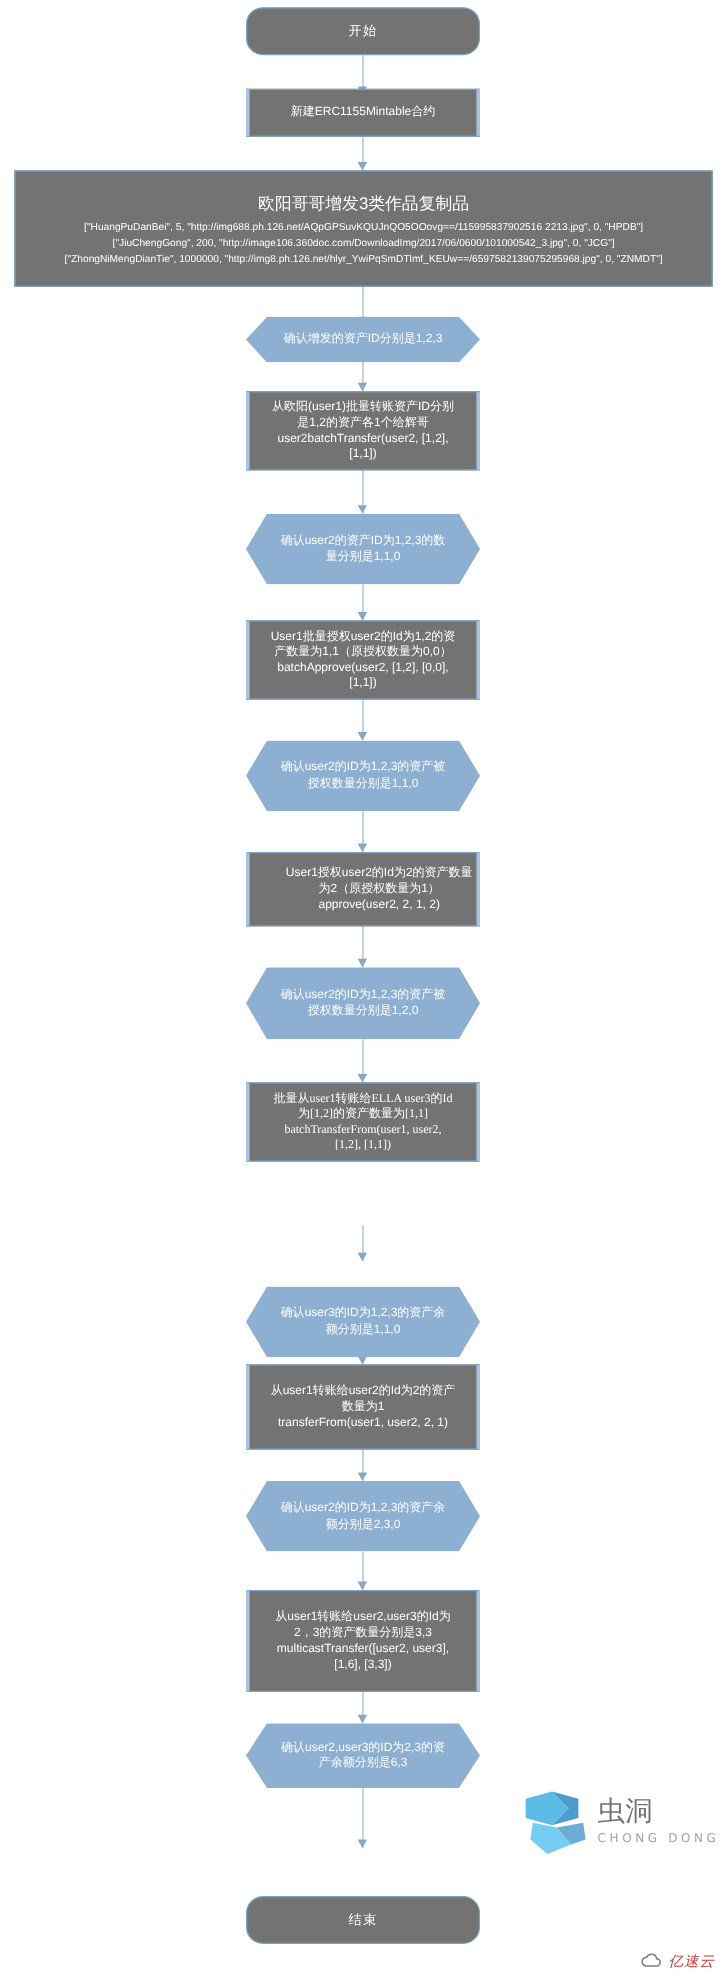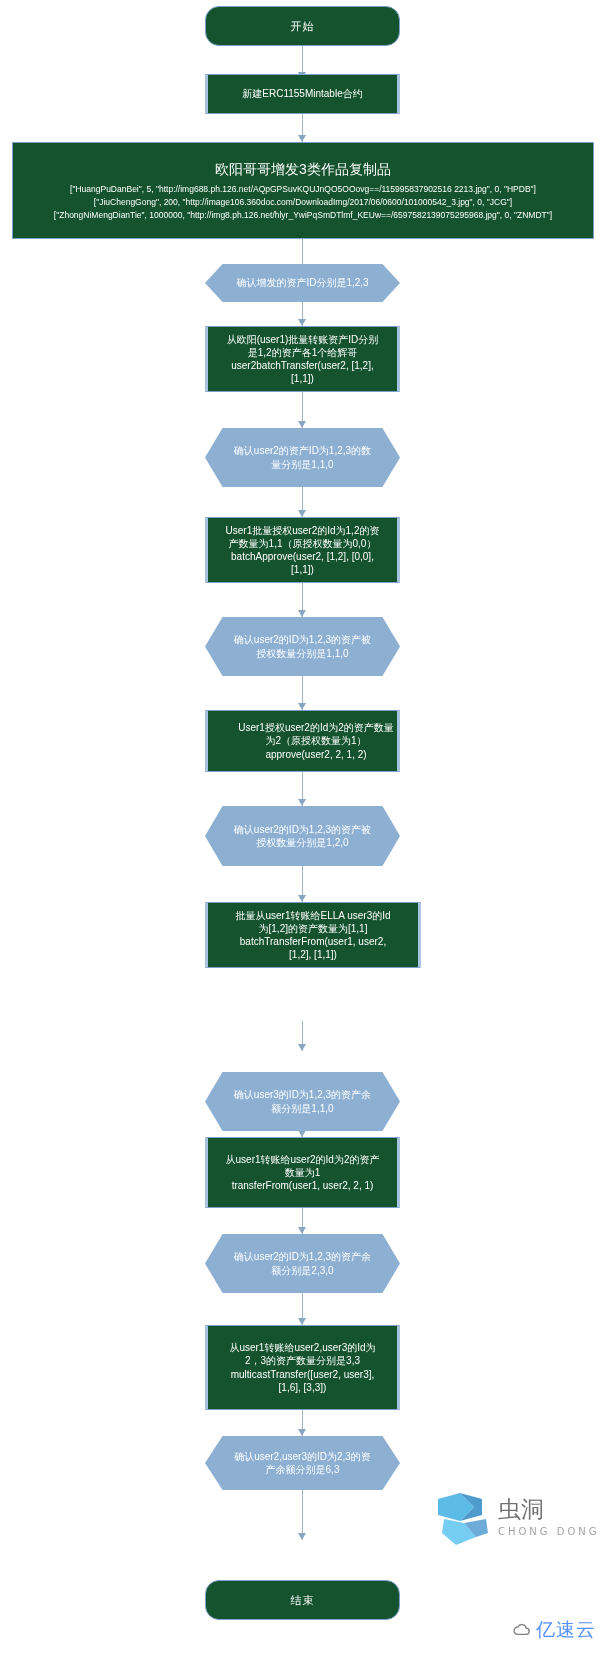--- a/index.html
+++ b/index.html
@@ -24,21 +24,21 @@
   .node {
     position: absolute;
     box-sizing: border-box;
     display: flex;
     align-items: center;
     justify-content: center;
     text-align: center;
     color: #ffffff;
     line-height: 1.32;
     white-space: pre-line;
-    background: #14532d;
+    background: #737373;
     border: 1px solid #7ba3c9;
   }
 
   
   .node.terminator {
     border-radius: 14px;
     font-size: 11px;
     letter-spacing: 1px;
   }
 
@@ -114,23 +114,24 @@
   }
   #wm-yisuyun {
     right: 10px;
     bottom: 12px;
     display: flex;
     align-items: center;
     gap: 5px;
     opacity: .88;
   }
   #wm-yisuyun .yy-text {
-    font-size: 19px;
-    color: #3b82f6;
+    font-size: 12px;
+    color: #b91c1c;
     letter-spacing: 1px;
+    font-style: italic;
   }
 </style>
 </head>
 <body>
 
 <div id="flow">
 
   <div class="conn" style="left:302px; top:46px;  height:33px;"></div>
   <div class="arrow" style="left:298px; top:72px;"></div>
 
@@ -230,21 +231,21 @@
 为2（原授权数量为1）
 approve(user2, 2, 1, 2)</span>
   </div>
 
   <div class="node hexagon" style="left:205px; top:806px; width:195px; height:60px;">
     <span class="hexbg"></span>
     <span class="hextext">确认user2的ID为1,2,3的资产被
 授权数量分别是1,2,0</span>
   </div>
 
-  <div class="node process" style="left:205px; top:902px; width:216px; height:66px;">
+  <div class="node process" style="left:205px; top:902px; width:195px; height:66px;font-family:Liberation Serif, serif;">
     <span>批量从user1转账给ELLA user3的Id
 为[1,2]的资产数量为[1,1]
 batchTransferFrom(user1, user2,
 [1,2], [1,1])</span>
   </div>
 
   <div class="node hexagon" style="left:205px; top:1028px; width:195px; height:59px;margin-top:44px;">
     <span class="hexbg"></span>
     <span class="hextext">确认user3的ID为1,2,3的资产余
 额分别是1,1,0</span>

